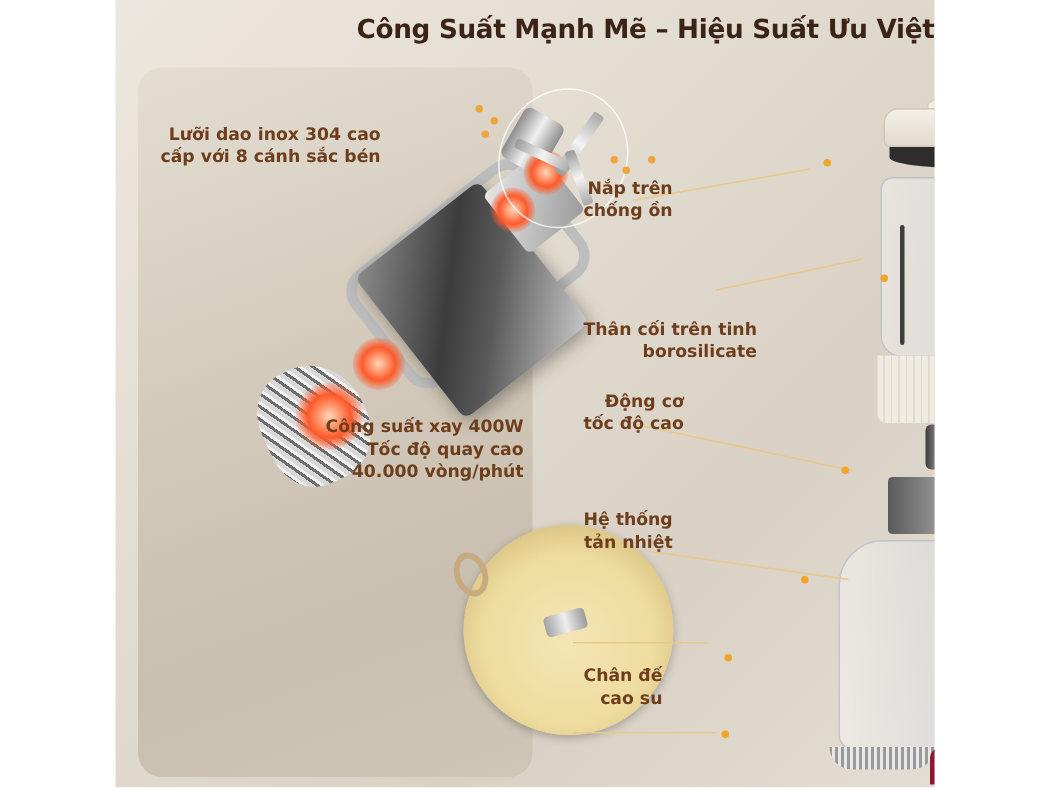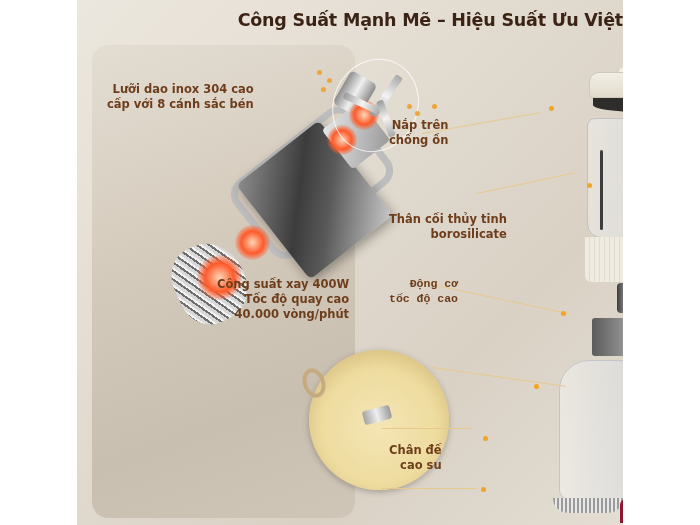--- a/index.html
+++ b/index.html
@@ -168,21 +168,23 @@
   <div class="dot" style="left:484px;top:311px;"></div>
   <div class="leader" style="left:355px;top:367px;width:135px;transform:rotate(8deg);"></div>
   <div class="dot" style="left:457px;top:384px;"></div>
   <div class="leader" style="left:305px;top:428px;width:90px;"></div>
   <div class="dot" style="left:406px;top:436px;"></div>
   <div class="leader" style="left:305px;top:488px;width:95px;"></div>
   <div class="dot" style="left:404px;top:487px;"></div>
 
   <div class="label" style="left:312px;top:118px;">Nắp trên
 chống ồn</div>
-  <div class="label" style="left:312px;top:212px;">Thân cối thủy tinh
+  <div class="label" style="left:312px;top:212px;">Thân cối trên tinh
 borosilicate</div>
-  <div class="label" style="left:312px;top:276px;font-family:Liberation Mono, monospace;">Động cơ
+  <div class="label" style="left:312px;top:260px;">Động cơ
 tốc độ cao</div>
+  <div class="label" style="left:312px;top:339px;">Hệ thống
+tản nhiệt</div>
   <div class="label" style="left:312px;top:443px;">Chân đế
 cao su</div>
 
   <div class="brand">FujiHOME</div>
 </div>
 
 </body></html>

